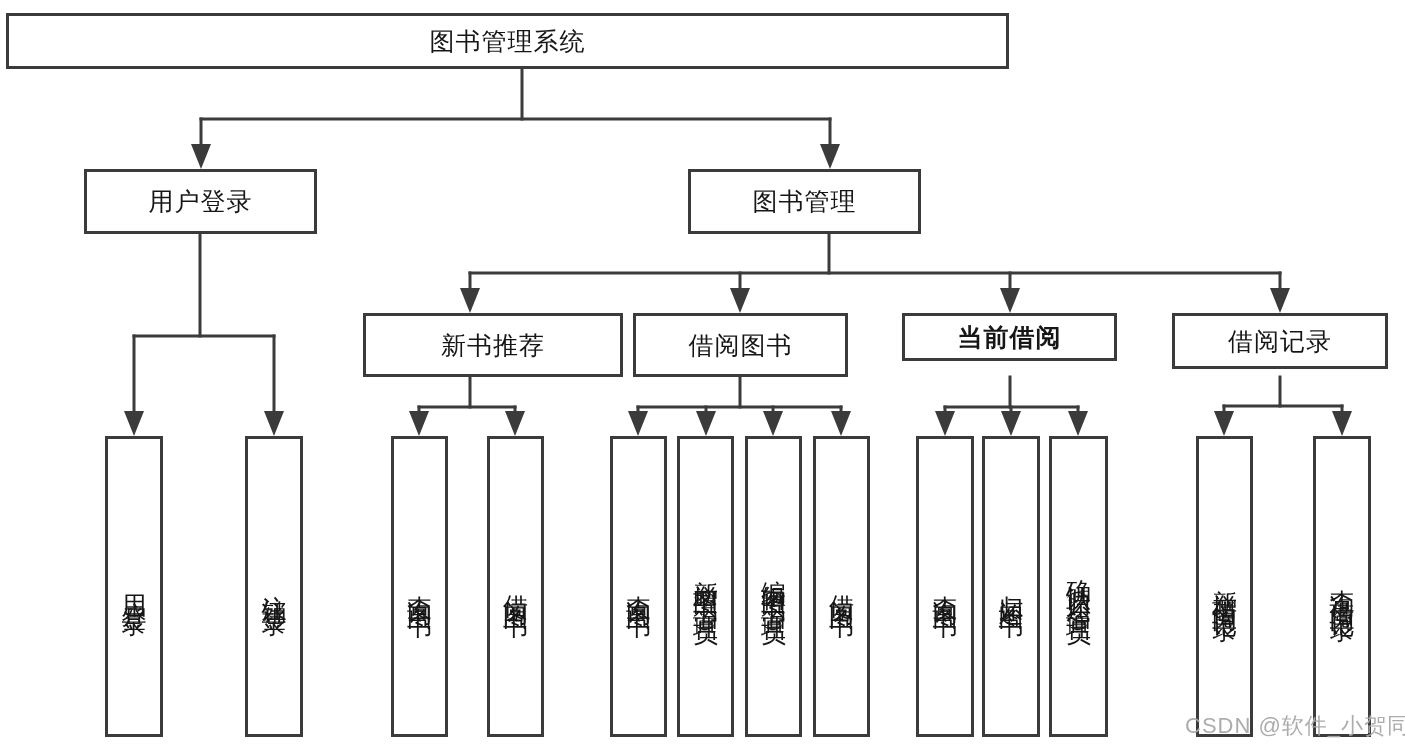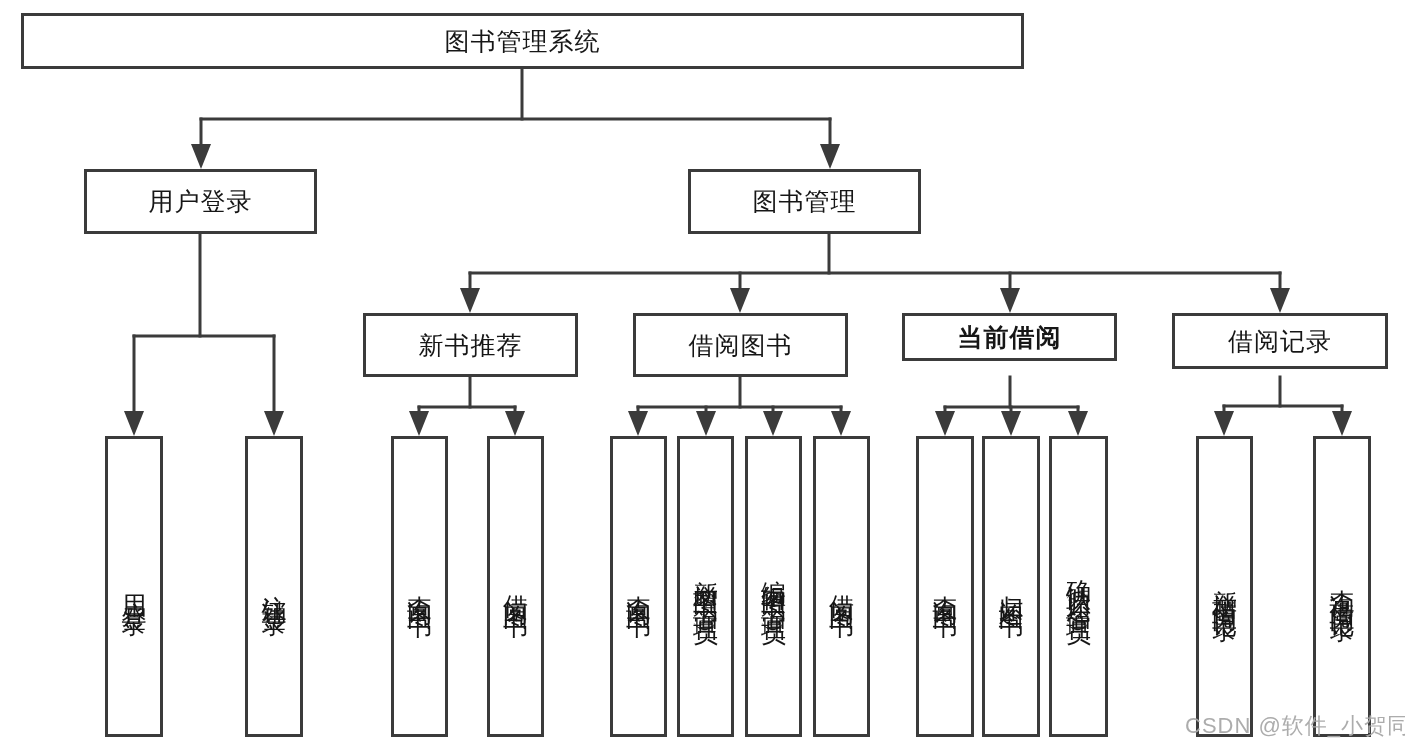--- a/index.html
+++ b/index.html
@@ -113,30 +113,30 @@
       <g>
         <line x1="1280" y1="377" x2="1280" y2="406" stroke="#3b3b3b" stroke-width="3" stroke-linecap="square"></line>
         <line x1="1224" y1="406" x2="1342" y2="406" stroke="#3b3b3b" stroke-width="3" stroke-linecap="square"></line>
         <line x1="1224" y1="406" x2="1224" y2="418" stroke="#3b3b3b" stroke-width="3" stroke-linecap="square"></line>
         <polygon points="1214,411 1234,411 1224,436" fill="#3b3b3b"></polygon>
         <line x1="1342" y1="406" x2="1342" y2="418" stroke="#3b3b3b" stroke-width="3" stroke-linecap="square"></line>
         <polygon points="1332,411 1352,411 1342,436" fill="#3b3b3b"></polygon>
       </g>
     </svg>
   <div id="nodes">
-      <div class="node h" style="left: 21px; top: 13px; width: 1003px; height: 56px;">
+      <div class="node h" style="left: 6px; top: 13px; width: 1003px; height: 56px;">
         <span class="lbl">图书管理系统</span>
       </div>
       <div class="node h" style="left: 84px; top: 169px; width: 233px; height: 65px;">
         <span class="lbl">用户登录</span>
       </div>
       <div class="node h" style="left: 688px; top: 169px; width: 233px; height: 65px;">
         <span class="lbl">图书管理</span>
       </div>
-      <div class="node h" style="left: 363px; top: 313px; width: 215px; height: 64px;">
+      <div class="node h" style="left: 363px; top: 313px; width: 260px; height: 64px;">
         <span class="lbl">新书推荐</span>
       </div>
       <div class="node h" style="left: 633px; top: 313px; width: 215px; height: 64px;">
         <span class="lbl">借阅图书</span>
       </div>
       <div class="node h" style="left: 902px; top: 313px; width: 215px; height: 48px; font-weight: bold;">
         <span class="lbl">当前借阅</span>
       </div>
       <div class="node h" style="left: 1172px; top: 313px; width: 216px; height: 56px;">
         <span class="lbl">借阅记录</span>

